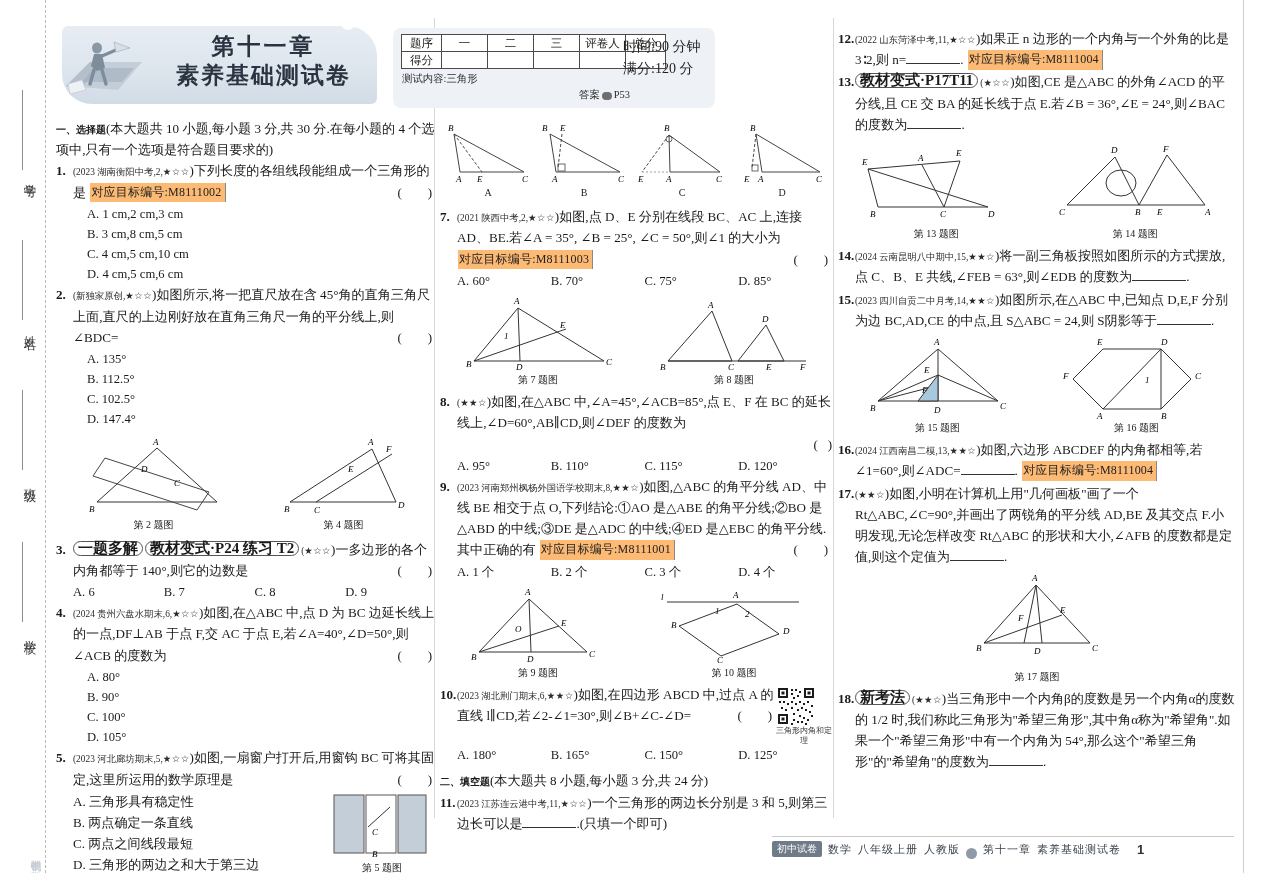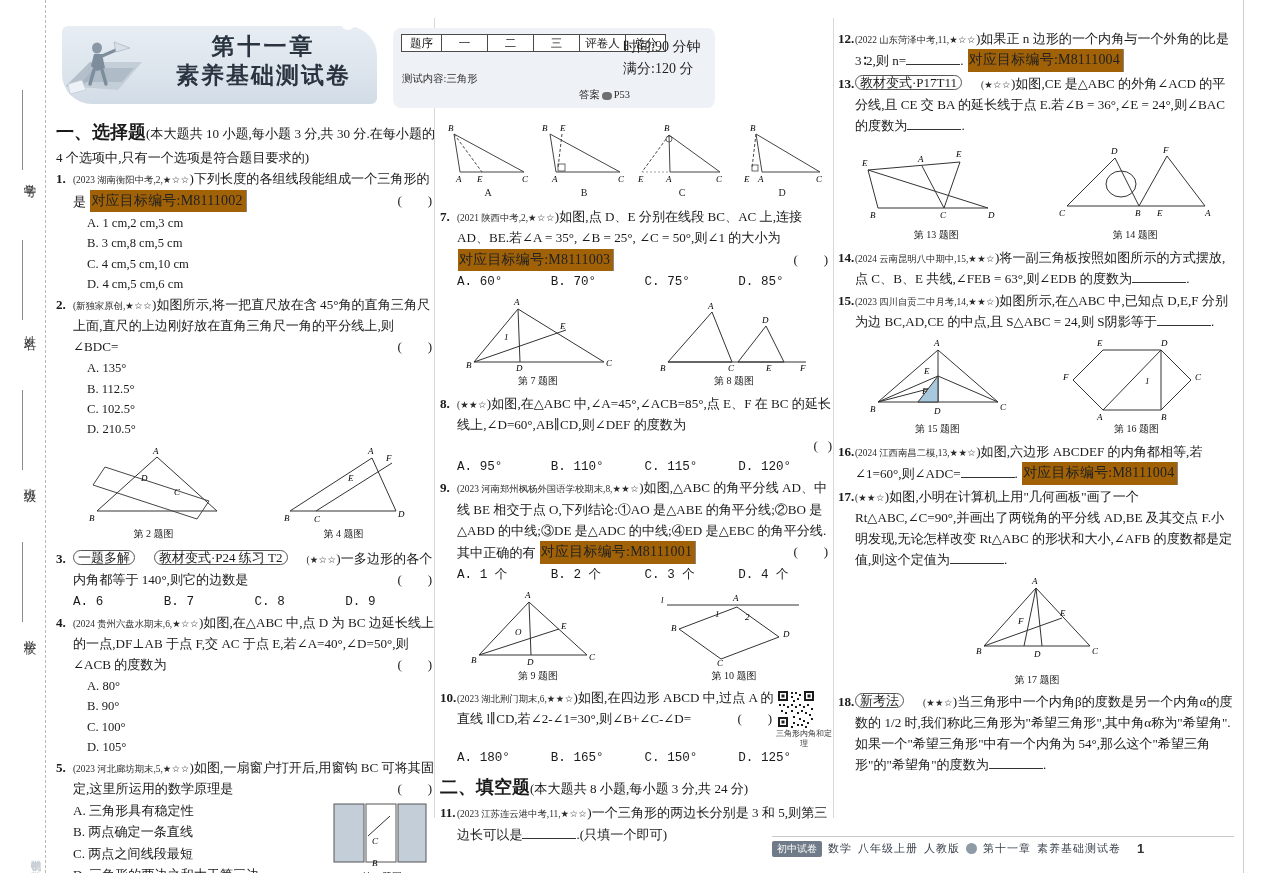--- a/index.html
+++ b/index.html
@@ -97,52 +97,53 @@
   }
   .ansref .circ {
     display:inline-block; width:10px; height:8px; border-radius:5px;
     background:#6f6f6f; vertical-align:middle; margin:0 2px;
   }
   .timebox {
     position:absolute; left:230px; top:8px; font-size:14px; line-height:1.55; color:#1f1f1f;
   }
 
   
-  .sec-head { font-weight:700; font-size:18px; margin:0 0 2px 0;text-align:right; }
+  .sec-head { font-weight:700; font-size:10px; margin:0 0 2px 0;text-align:right; }
   .q { position:relative; margin:0 0 1px 0; padding-left:17px; }
   .q .num { position:absolute; left:0; top:0; font-weight:700; }
   .meta { font-size:9.4px; color:#2b2b2b; }
   .star { letter-spacing:.5px; }
   .tag {
     display:inline-block; border:1px solid #555; border-radius:8px;
-    padding:0 4px; font-size:13px; line-height:13px; margin-right:19px;
+    padding:0 4px; font-size:15px; line-height:13px; margin-right:2px;
     vertical-align:1px;
+    font-weight:bold;
   }
   .code {
-    display:inline-block; font-size:14px; color:#222;
+    display:inline-block; font-size:12px; color:#222;
     border-right:1px solid #888; padding:0 3px 0 1px; margin:0 1px;
-    background:#a16207; vertical-align:1px; letter-spacing:.2px;
+    background:#fdba74; vertical-align:1px; letter-spacing:.2px;
   }
   .paren { float:right; letter-spacing:4px; }
   .choices { display:flex; flex-wrap:wrap; padding-left:17px; }
   .choices.two > div { width:50%;margin-left:14px; }
-  .choices.four > div { width:25%;font-family:Liberation Mono, monospace; }
+  .choices.four > div { width:25%; }
   .choices > div { font-size:12.6px; line-height:1.6; }
   .blank { display:inline-block; min-width:54px; border-bottom:1px solid #333; height:12px; }
   .figcap { text-align:center; font-size:10px; margin-top:1px; }
   .figrow { display:flex; justify-content:space-around; align-items:flex-end; }
   svg { display:block; }
   .ltr { font-style:italic; font-family:"Liberation Serif",serif; font-size:9px; }
   .qr { width:40px; height:40px; }
   .qrcap { font-size:8px; text-align:center; line-height:1.2; color:#333; }
 
   
   .footer {
     position:absolute; left:772px; bottom:16px; width:470px;
-    display:flex; align-items:flex-start; gap:6px;
+    display:flex; align-items:flex-end; gap:6px;
     font-family:"Liberation Sans","DejaVu Sans",sans-serif;
   }
   .foot-pill {
     background:#6f7b88; color:#fff; font-size:10px; padding:1px 5px; border-radius:2px;
   }
   .foot-text { font-size:11px; color:#39424d; letter-spacing:1px; }
   .foot-dot {
     display:inline-block; width:11px; height:11px; border-radius:6px;
     background:#8e9aa6; position:relative; top:2px;
   }
@@ -199,20 +200,28 @@
     <table class="scoretable">
       <tbody>
           <tr>
         <td class="c-label">题序</td>
         <td class="c-n">一</td>
         <td class="c-n">二</td>
         <td class="c-n">三</td>
         <td class="c-who">评卷人</td>
         <td class="c-tot">总分</td>
       </tr>
+      <tr>
+        <td class="c-label">得分</td>
+        <td></td>
+        <td></td>
+        <td></td>
+        <td></td>
+        <td></td>
+      </tr>
     </tbody>
       </table>
     <div class="testcontent">测试内容:三角形</div>
     <div class="ansref">
       <span>答案</span><span class="circ"></span><span>P53</span>
     </div>
     <div class="timebox">
       <div>时间:90 分钟</div>
       <div>满分:120 分</div>
     </div>
@@ -239,21 +248,21 @@
 
     <div class="q">
       <span class="num">2.</span>
       <span class="meta">(新独家原创,</span><span class="meta star">★☆☆</span><span>)如图所示,将一把直尺放在含 45°角的直角三角尺上面,直尺的上边刚好放在直角三角尺一角的平分线上,则∠BDC=</span>
       <span class="paren">(&nbsp;&nbsp;&nbsp;)</span>
     </div>
     <div class="choices two">
       <div>A. 135°</div>
       <div>B. 112.5°</div>
       <div>C. 102.5°</div>
-      <div>D. 210.5°</div>
+      <div>D. 147.4°</div>
     </div>
 
     <div class="figrow" style="margin-top:6px;">
       <div>
         <svg width="150" height="80" viewBox="0 0 150 80">
           <text x="74" y="9" class="ltr">A</text>
           <path d="M78 12 L18 66 L138 66 Z" fill="none" stroke="#333" stroke-width="1"></path>
           <path d="M14 40 L118 74 M26 22 L130 56" fill="none" stroke="#444" stroke-width="1"></path>
           <path d="M14 40 L26 22 M118 74 L130 56" fill="none" stroke="#444" stroke-width="1"></path>
           <text x="62" y="36" class="ltr">D</text>

